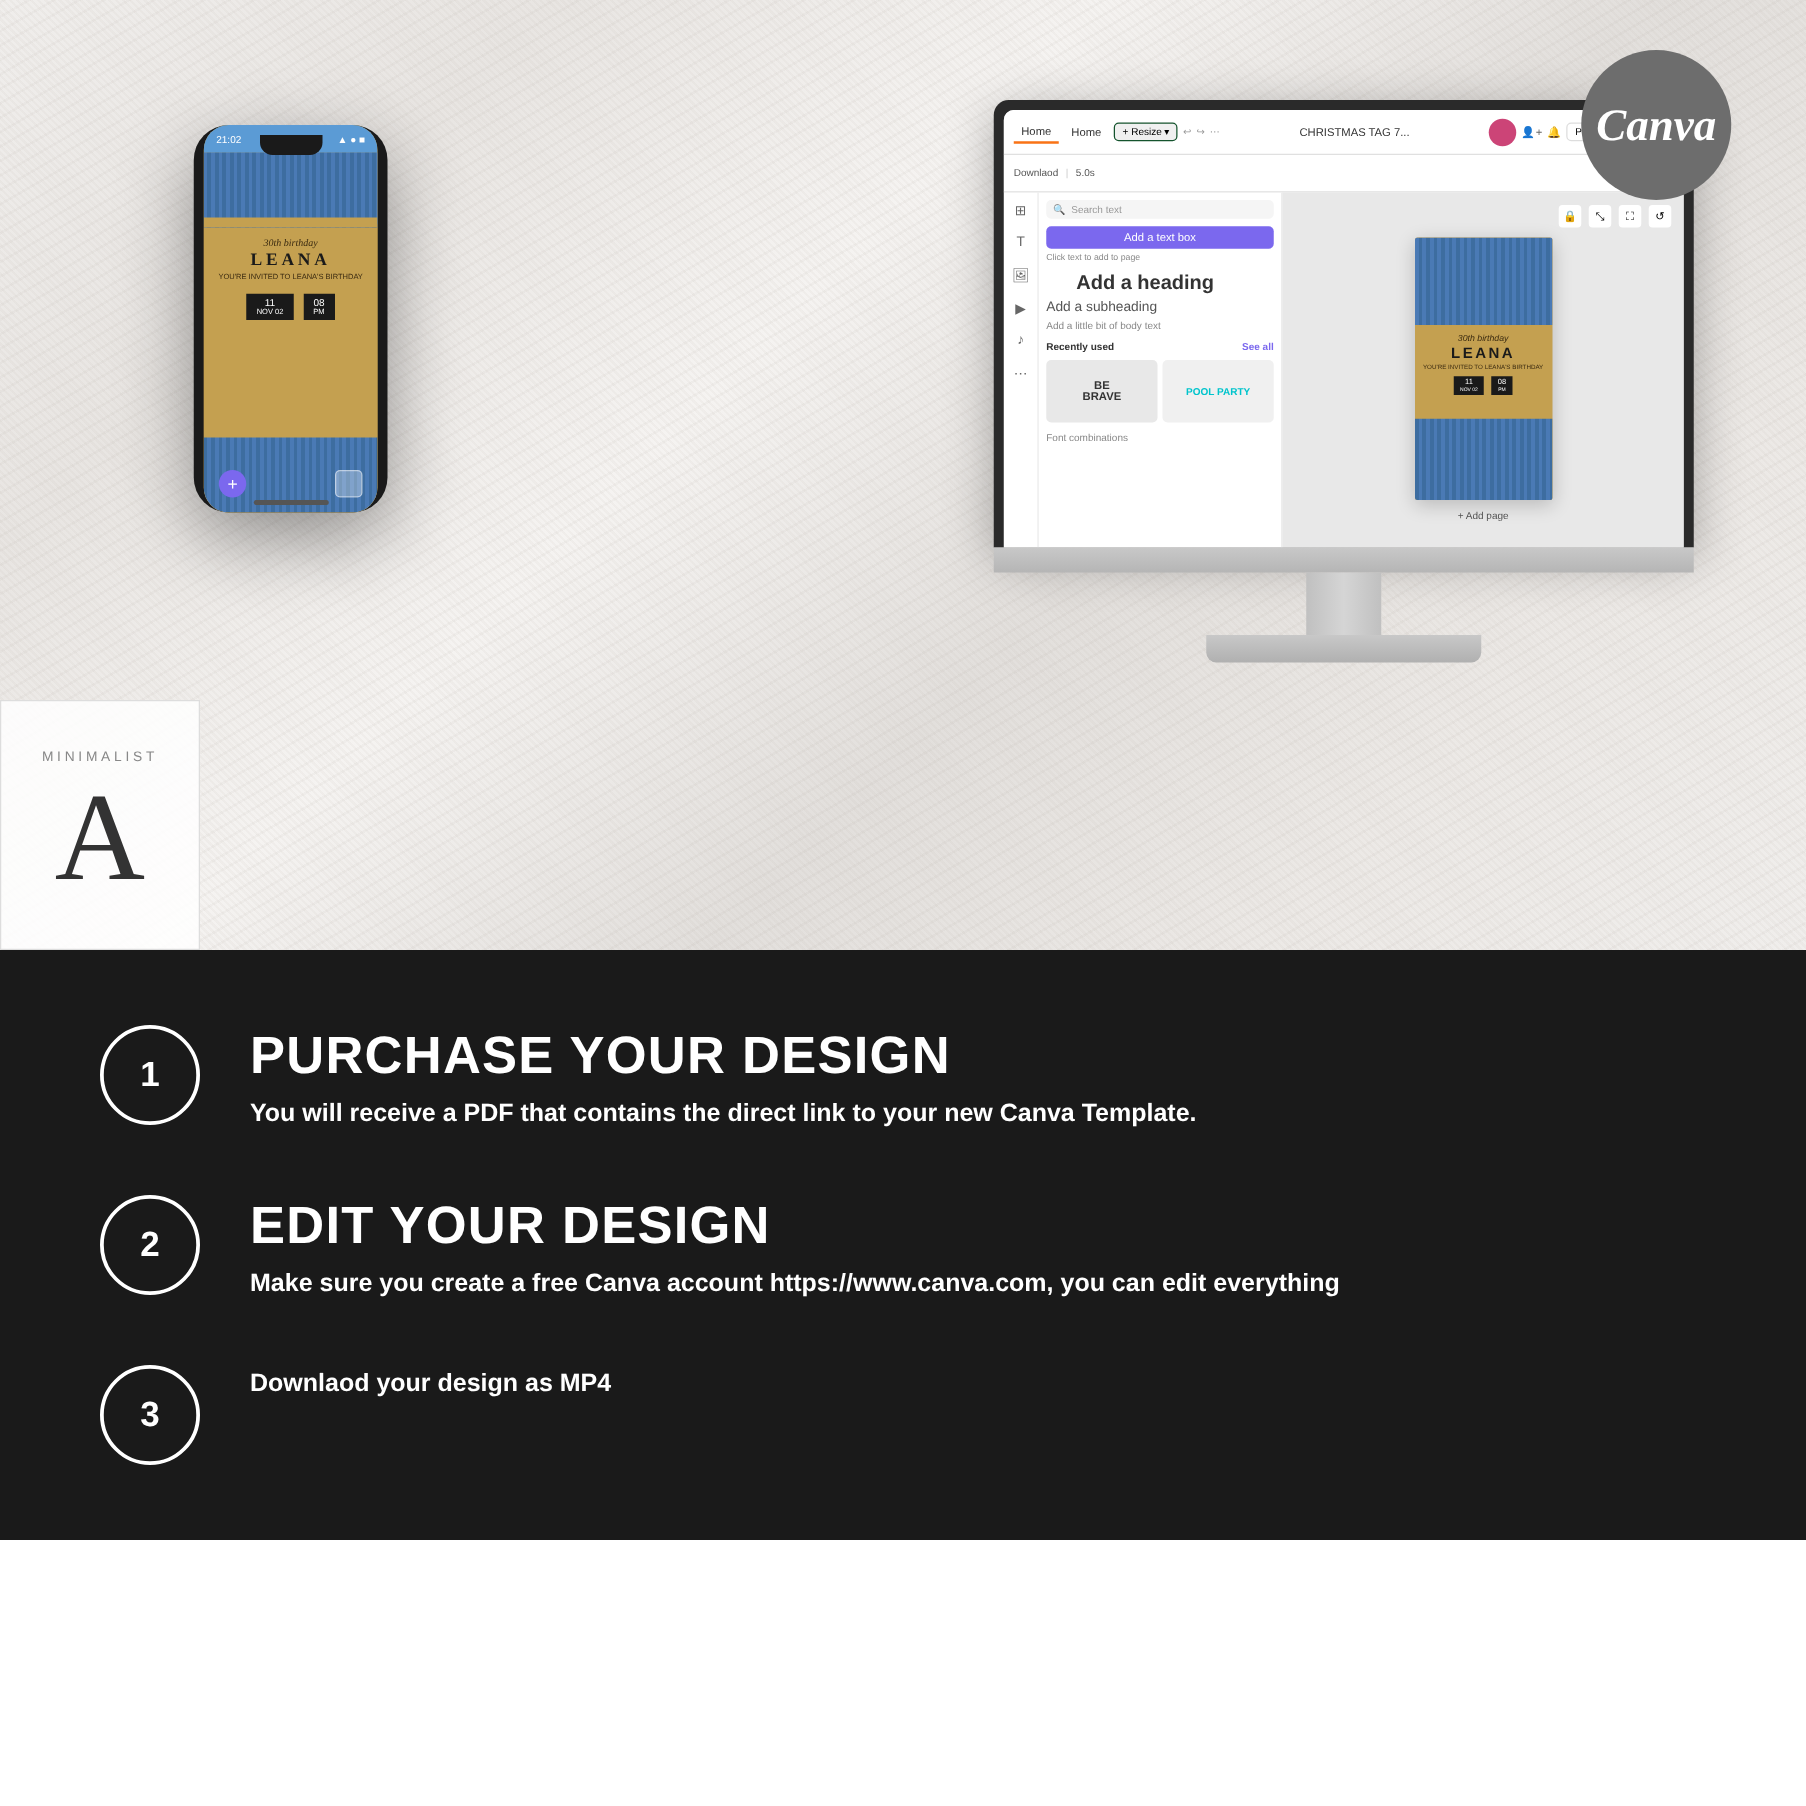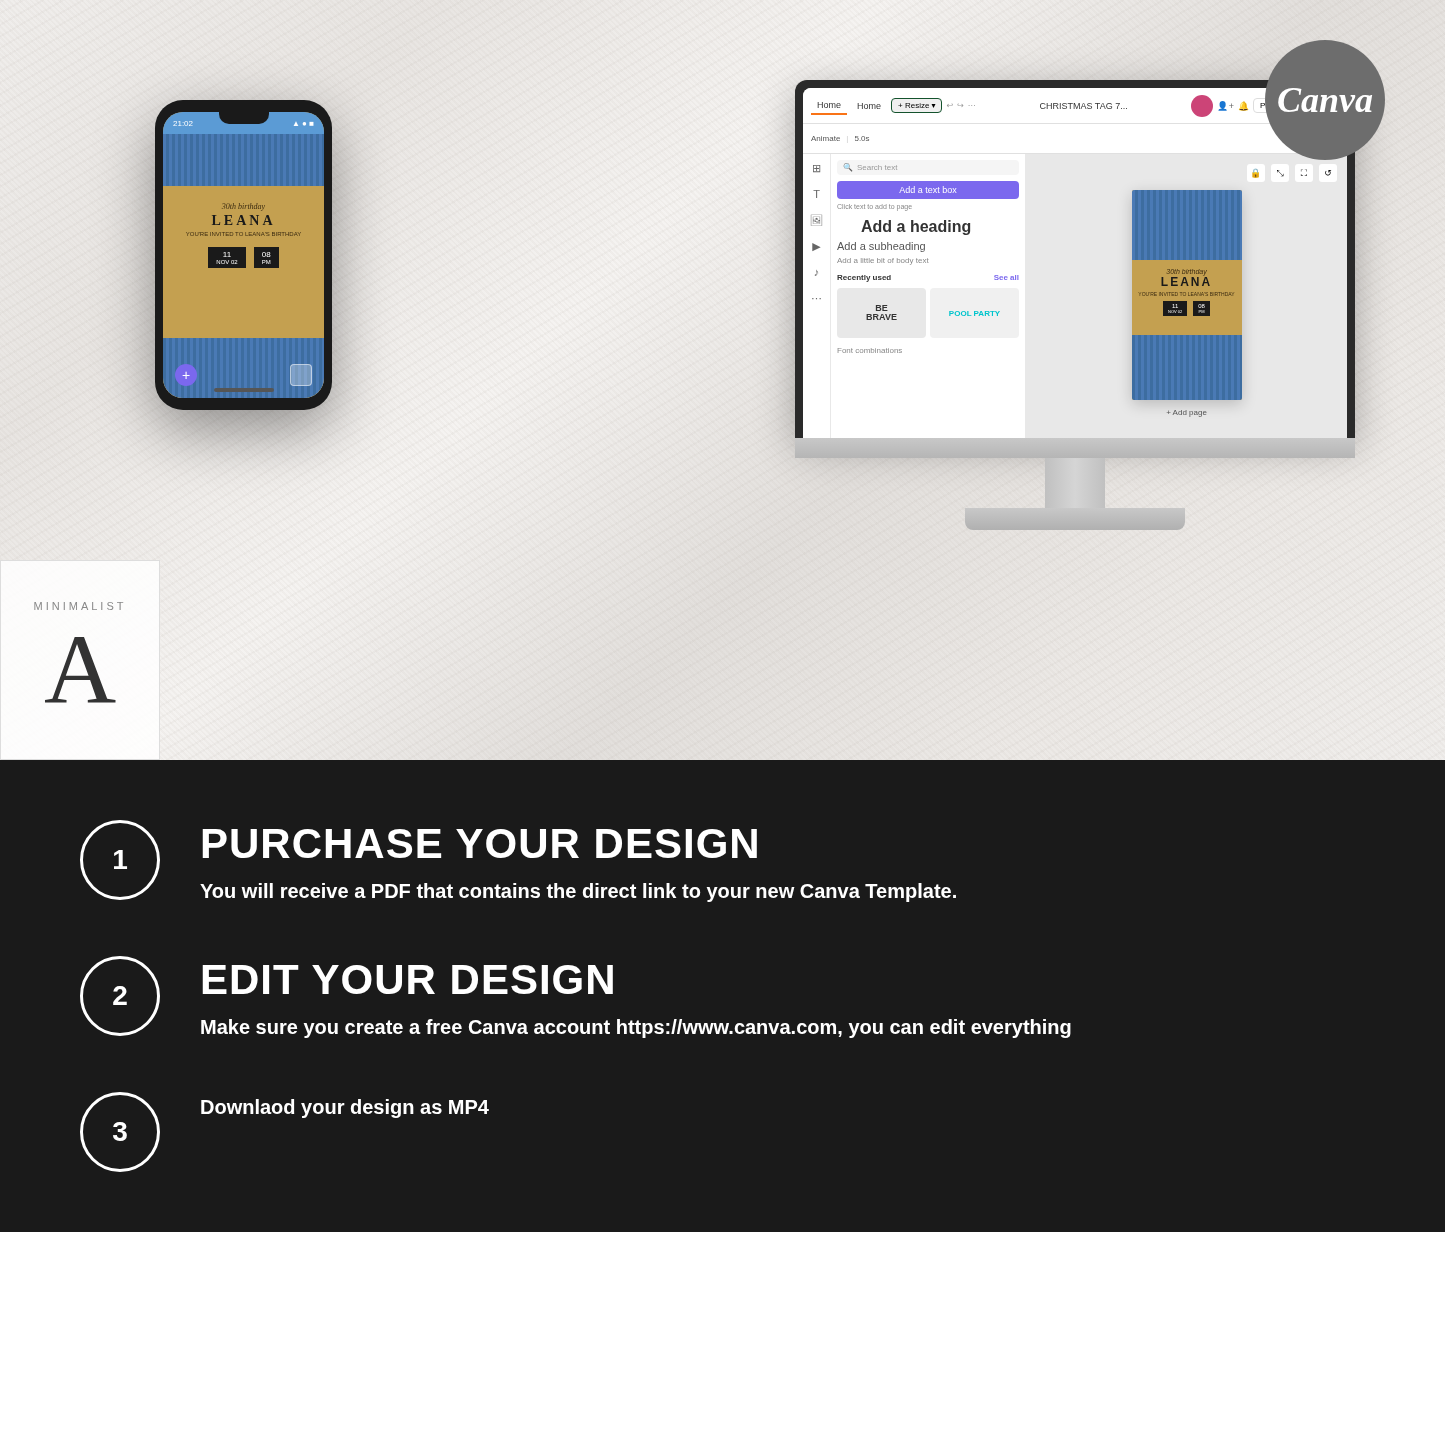--- a/index.html
+++ b/index.html
@@ -100,25 +100,25 @@
     
     .phone-mockup {
       position: absolute;
       left: 155px;
       top: 100px;
       width: 155px;
       height: 310px;
       z-index: 6;
     }
     .phone-frame {
-      width: 177px;
+      width: 155px;
       height: 310px;
       background: #1a1a1a;
       border-radius: 28px;
-      padding: 12px 8px;
+      padding: 0 8px;
       position: relative;
       box-shadow: 0 20px 60px rgba(0,0,0,0.4);
     }
     .phone-notch {
       position: absolute;
       top: 8px;
       left: 50%;
       transform: translateX(-50%);
       width: 50px;
       height: 16px;
@@ -712,21 +712,21 @@
             <div class="canva-actions">
               <div class="canva-avatar"></div>
               <span style="font-size:9px; color:#666;">👤+</span>
               <span style="font-size:9px; color:#666;">🔔</span>
               <span class="canva-print-btn">Print Tags</span>
               <span class="canva-share-btn">Sh...</span>
             </div>
           </div>
 
           <div class="canva-toolbar">
-            <span>Animate</span>
+            <span>Downlaod</span>
             <span style="color:#ccc;">|</span>
             <span>5.0s</span>
           </div>
 
           <div class="canva-main">
 
             <div class="canva-icon-panel">
               <div class="canva-icon">⊞</div>
               <div class="canva-icon">T</div>
               <div class="canva-icon">🖼</div>

